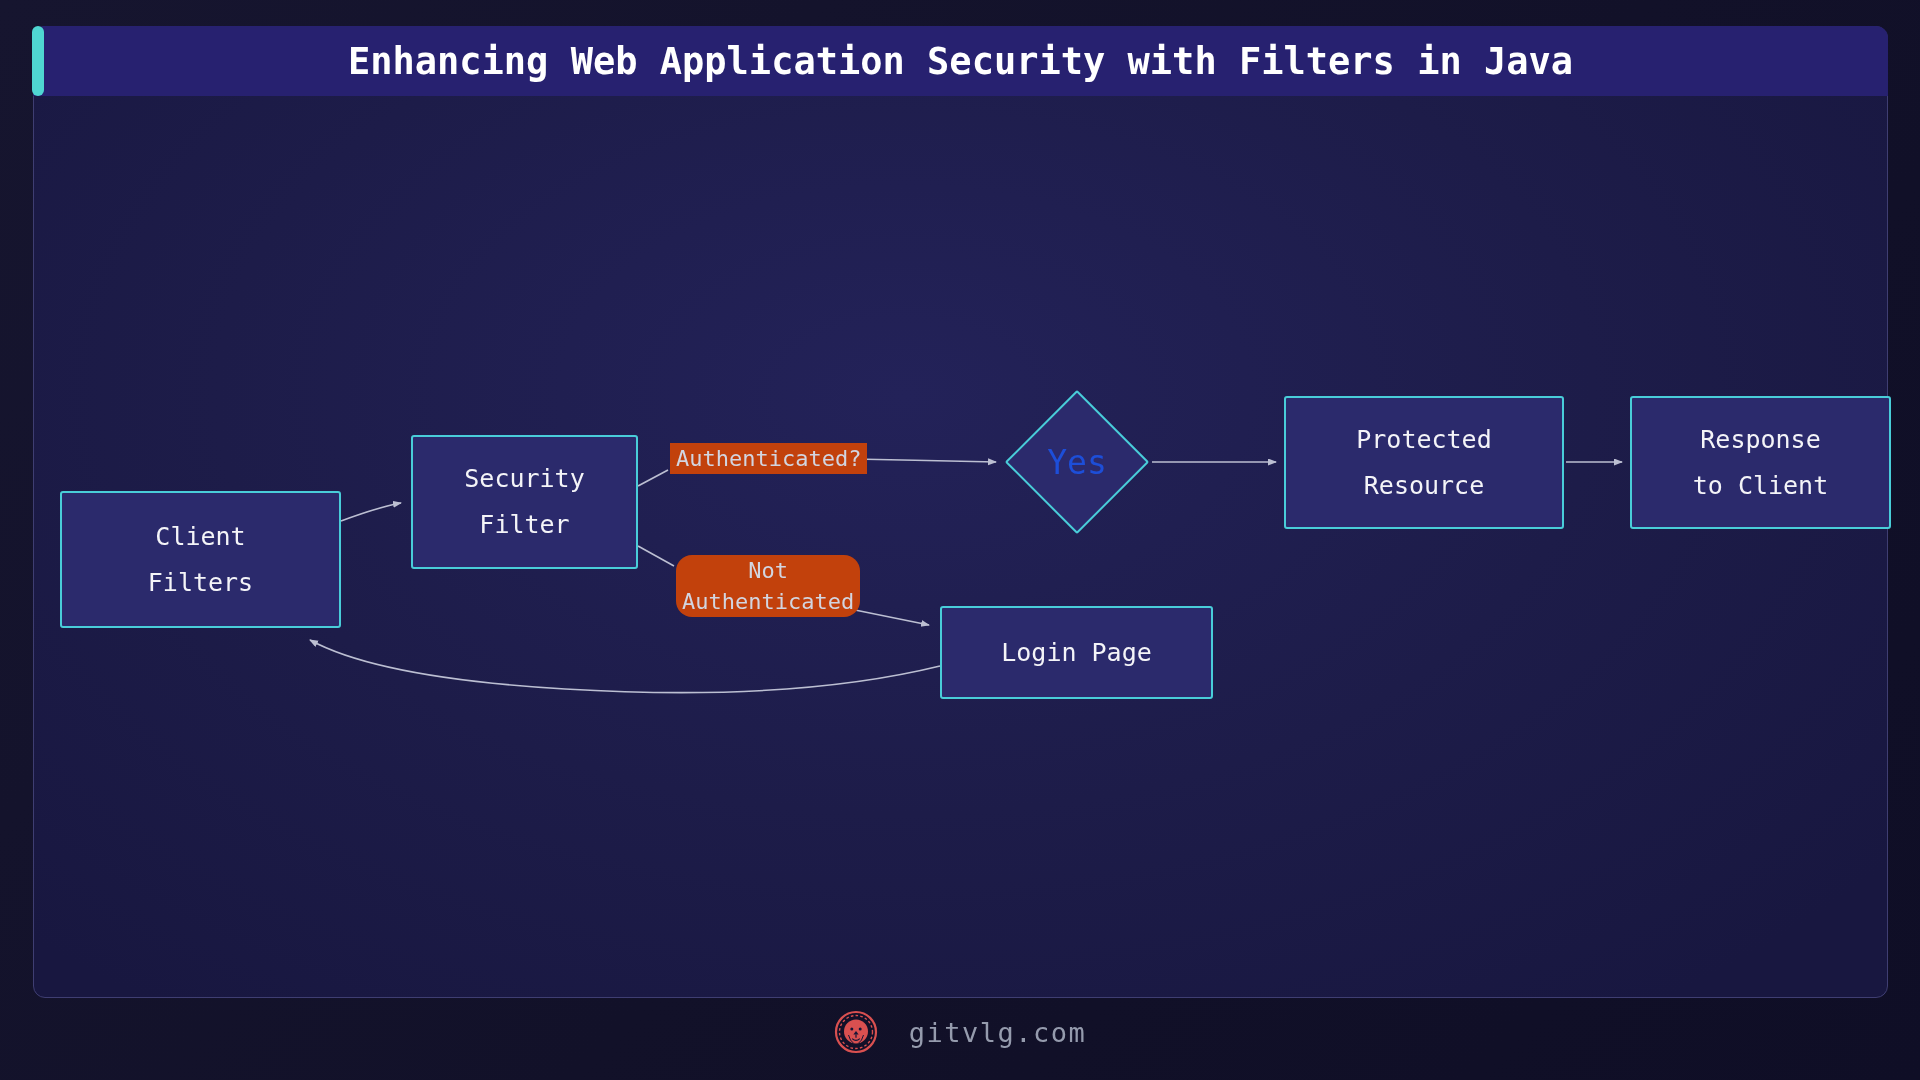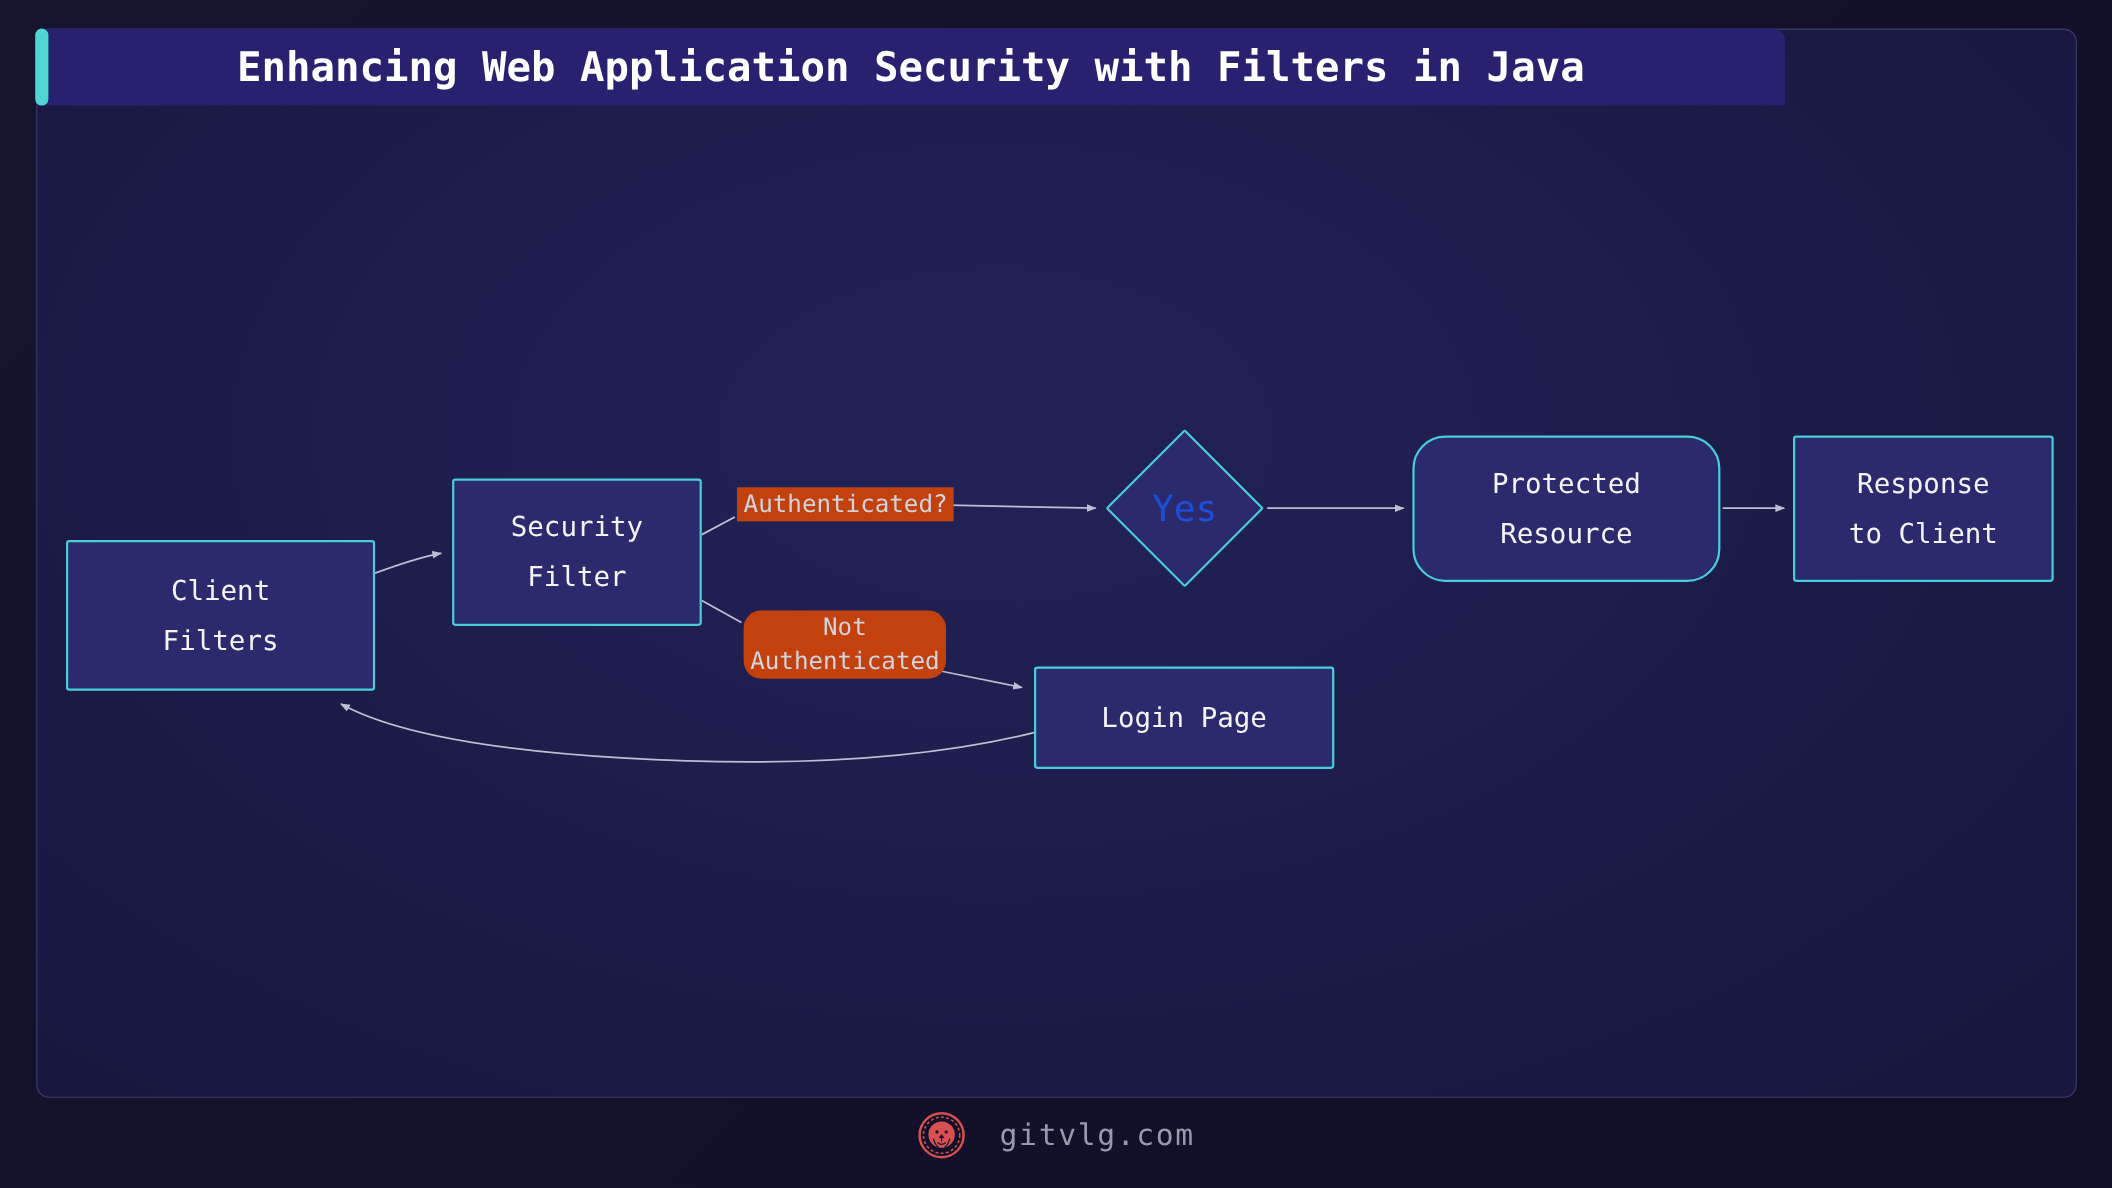--- a/index.html
+++ b/index.html
@@ -12,21 +12,21 @@
 
   
   .panel {
     position: absolute; left: 33px; top: 26px; width: 1855px; height: 972px;
     border: 1px solid #3f3e72; border-radius: 12px;
     background: radial-gradient(ellipse 1250px 760px at 47% 38%, #232259 0%, #1d1c49 55%, #181740 100%);
   }
 
   
   .titlebar {
-    position: absolute; left: 33px; top: 26px; width: 1590px; height: 70px;
+    position: absolute; left: 33px; top: 26px; width: 1855px; height: 70px;
     background: #272170; border-radius: 12px 12px 0 0;
     display: flex; align-items: center; justify-content: center;
   }
   .title-accent {
     position: absolute; left: -1px; top: 0; width: 12px; height: 70px;
     background: #4fd6d2; border-radius: 7px;
   }
   .title-text {
     color: #ffffff; font-size: 37px; font-weight: bold; letter-spacing: 0px;
   }
@@ -37,22 +37,22 @@
   .node {
     position: absolute;
     background: #2b2a6c;
     border: 2px solid #49cdd9;
     border-radius: 3px;
     display: flex; flex-direction: column; align-items: center; justify-content: center;
     color: #f4f4f8; font-size: 25px; line-height: 46px; text-align: center;
   }
   .node-client-request    { left:  60px; top: 491px; width: 281px; height: 137px; }
   .node-security-filter   { left: 411px; top: 435px; width: 227px; height: 134px; }
-  .node-protected-resource{ left:1284px; top: 396px; width: 280px; height: 133px; border-radius: 30px; }
-  .node-response-to-client{ left:1630px; top: 396px; width: 237px; height: 133px; }
+  .node-protected-resource{ left:1284px; top: 396px; width: 280px; height: 133px; }
+  .node-response-to-client{ left:1630px; top: 396px; width: 261px; height: 133px; }
   .node-login-page        { left: 940px; top: 606px; width: 273px; height:  93px; }
 
   .diamond-wrap { position: absolute; left: 1026px; top: 411px; width: 102px; height: 102px; }
   .diamond-shape {
     position: absolute; inset: 0;
     background: #2b2a6c; border: 2px solid #49cdd9;
     transform: rotate(45deg); border-radius: 2px;
   }
   .diamond-label {
     position: absolute; inset: 0;

